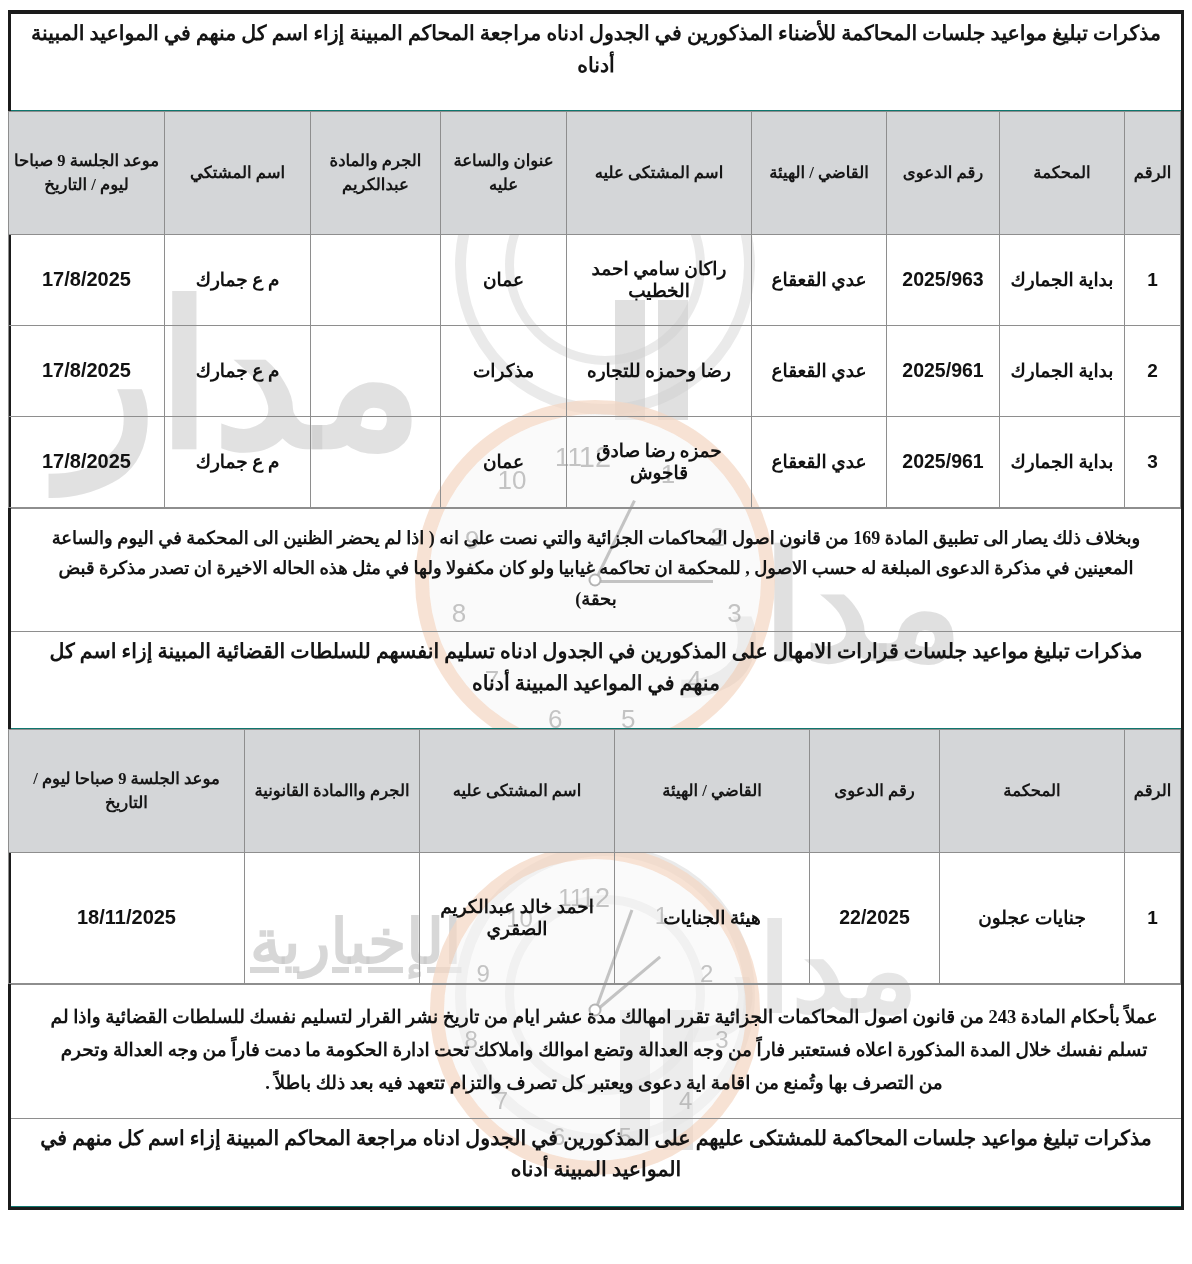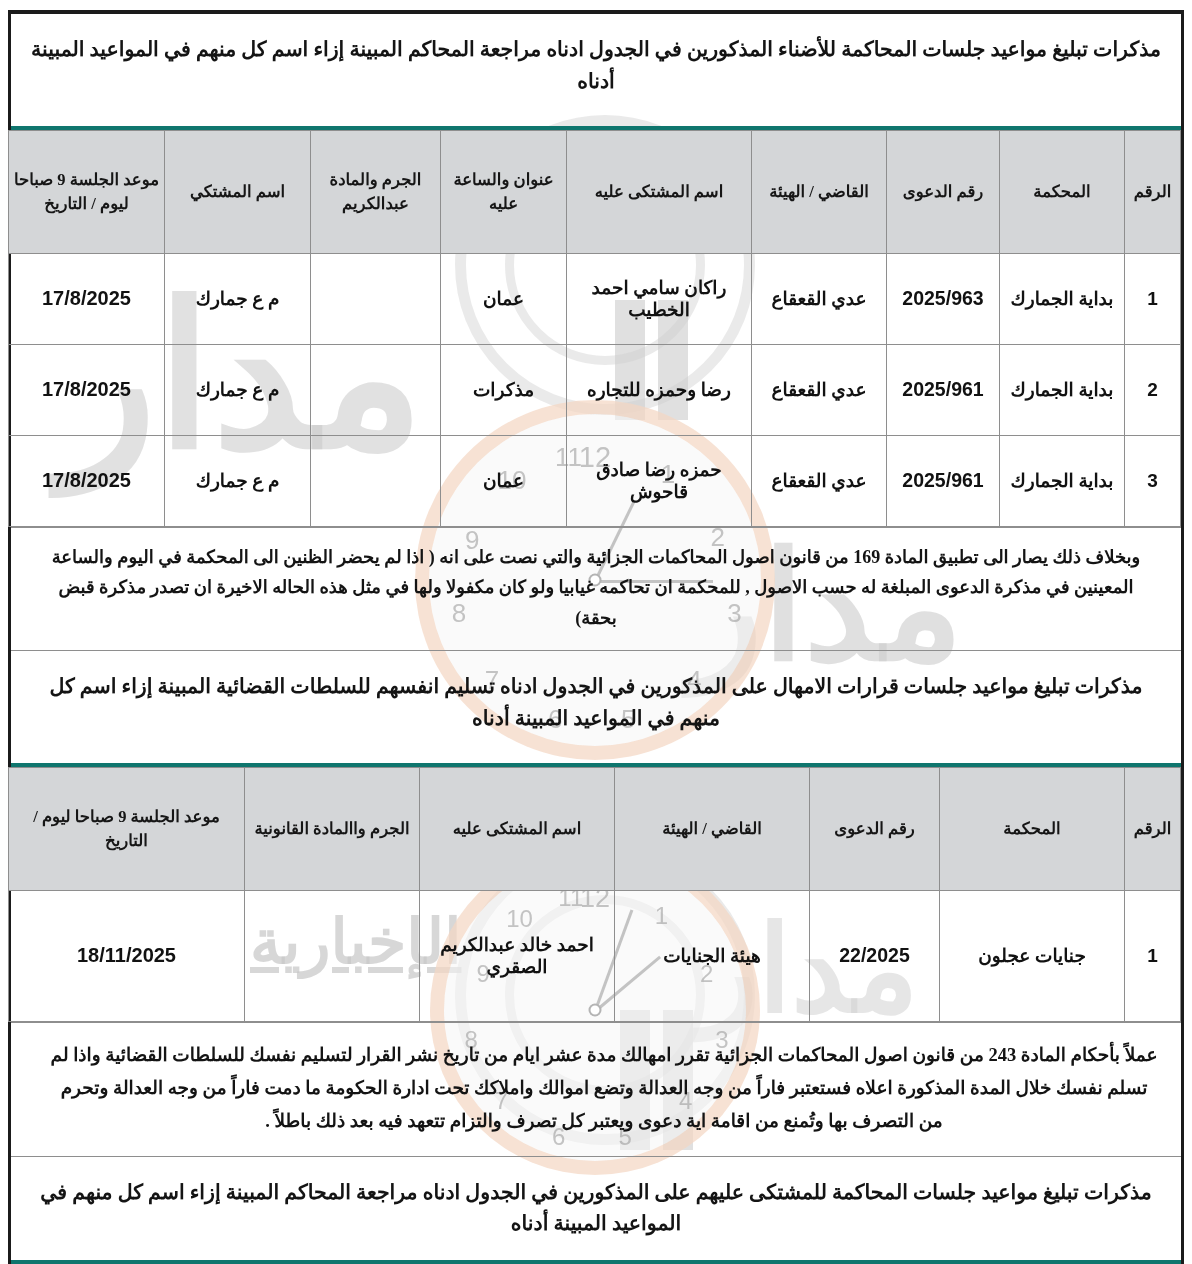--- a/index.html
+++ b/index.html
@@ -91,22 +91,22 @@
     box-sizing: border-box;
     border: 3px solid #1b1b1b;
     border-top: 4px solid #1b1b1b;
     margin: 10px 8px 0 8px;
     width: 1176px;
     background: transparent;
   }
 
   .notice-head {
     box-sizing: border-box;
-    border-bottom: 4px solid #0f766e;
-    padding: 20px 18px 20px 18px;
+    border-bottom: 1px solid #0f766e;
+    padding: 4px 18px 20px 18px;
     text-align: center;
     font-weight: 700;
     font-size: 20.5px;
     line-height: 1.55;
     color: #141414;
     background: transparent;
   }
   .notice-head.tall { padding-bottom: 28px; }
 
   table.grid {

